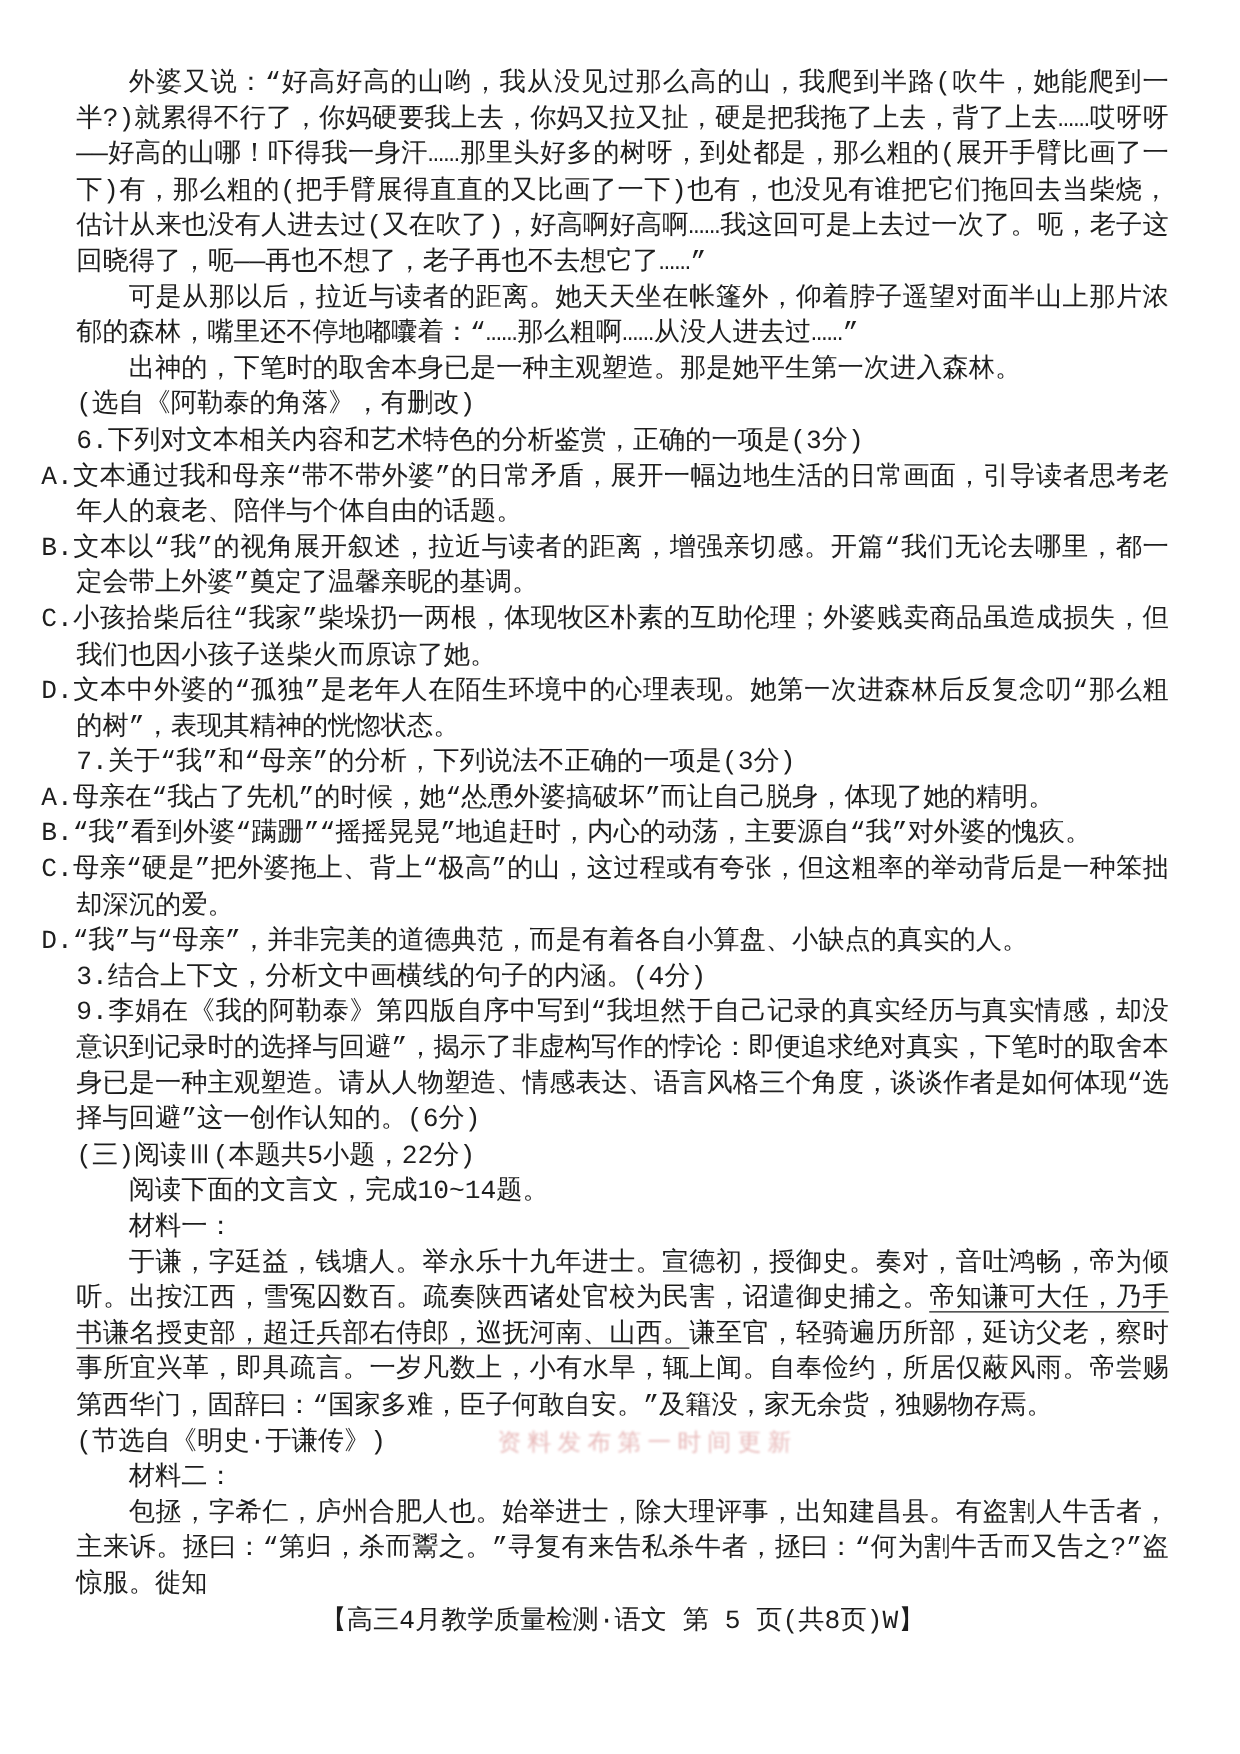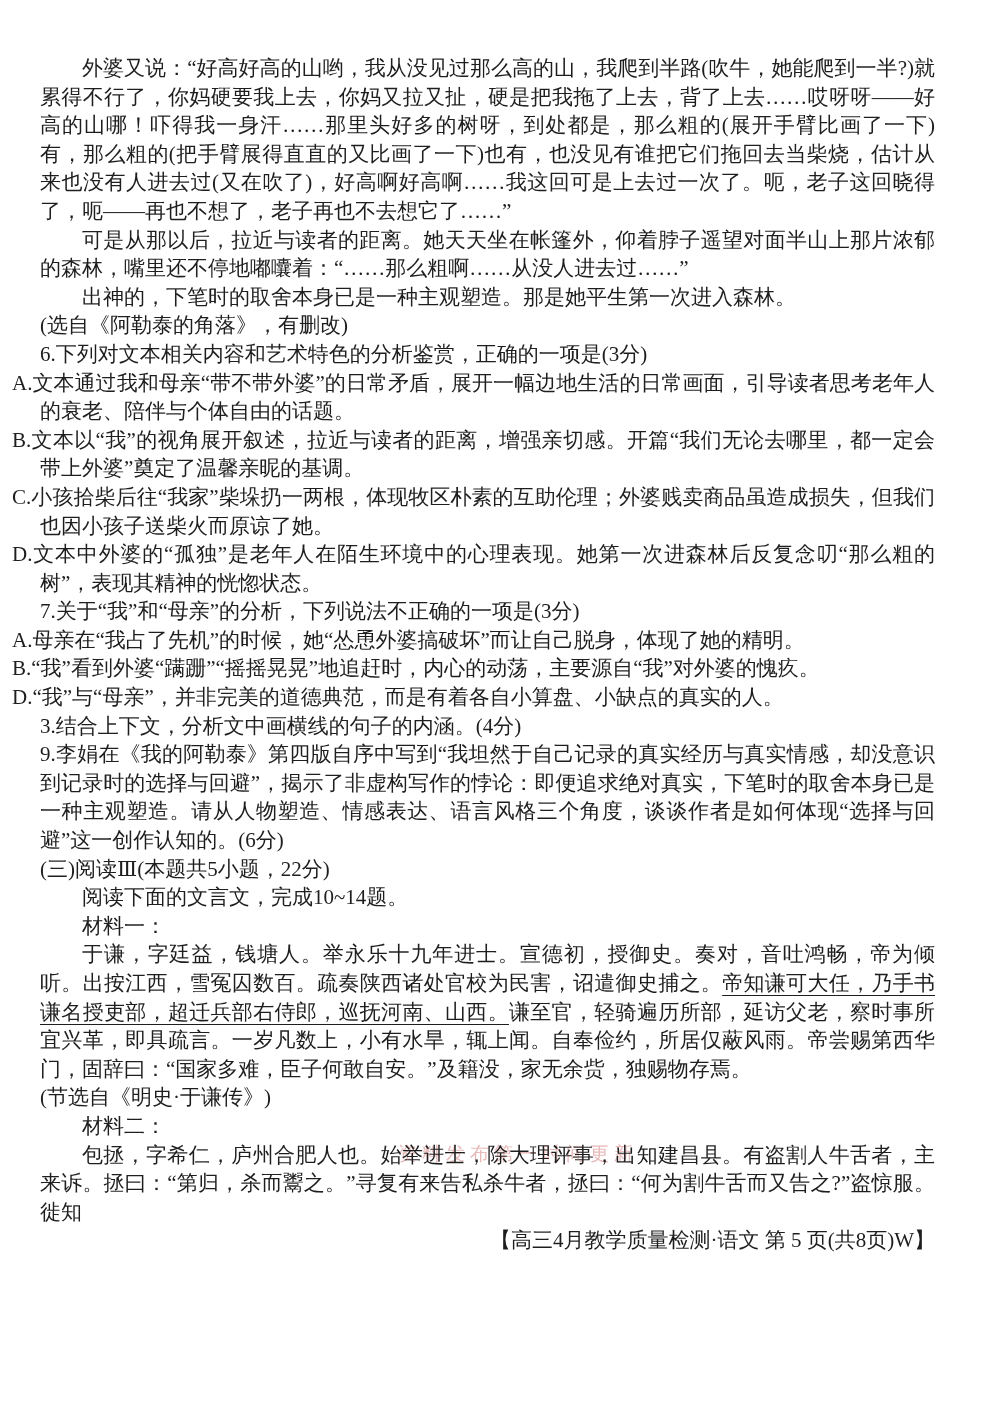--- a/index.html
+++ b/index.html
@@ -13,35 +13,36 @@
     height: 1403px;
     margin: 0 auto;
     background: #ffffff;
     overflow: hidden;
     font-family: "Liberation Serif", "DejaVu Serif", serif;
     color: #1e1e1e;
   }
   .doc {
     position: relative;
     z-index: 1;
-    padding: 54px 57px 0 40px;
+    padding: 54px 57px 0 61px;
     font-size: 21px;
     line-height: 28.6px;
     text-align: justify;
     text-justify: inter-ideograph;
+    font-family: Liberation Mono, monospace;
   }
   .doc p {
     margin: 0;
     padding: 0;
   }
   .b-indent { text-indent: 2em; }
   .b-plain  { text-indent: 0; }
   .b-option { padding-left: 65px; text-indent: -28px; }
   .b-right  { text-indent: 0; }
-  .b-footer { text-align: right; text-indent: 0; }
+  .b-footer { text-align: center; text-indent: 0; }
   .u {
     text-decoration: underline;
     text-underline-offset: 5px;
     text-decoration-thickness: 1px;
   }
   .watermark {
     position: absolute;
     z-index: 0;
     left: 398px;
     top: 1141px;
@@ -68,20 +69,21 @@
         <p class="b-indent">出神的，下笔时的取舍本身已是一种主观塑造。那是她平生第一次进入森林。</p>
         <p class="b-right">(选自《阿勒泰的角落》，有删改)</p>
         <p class="b-plain">6.下列对文本相关内容和艺术特色的分析鉴赏，正确的一项是(3分)</p>
         <p class="b-option">A.文本通过我和母亲“带不带外婆”的日常矛盾，展开一幅边地生活的日常画面，引导读者思考老年人的衰老、陪伴与个体自由的话题。</p>
         <p class="b-option">B.文本以“我”的视角展开叙述，拉近与读者的距离，增强亲切感。开篇“我们无论去哪里，都一定会带上外婆”奠定了温馨亲昵的基调。</p>
         <p class="b-option">C.小孩拾柴后往“我家”柴垛扔一两根，体现牧区朴素的互助伦理；外婆贱卖商品虽造成损失，但我们也因小孩子送柴火而原谅了她。</p>
         <p class="b-option">D.文本中外婆的“孤独”是老年人在陌生环境中的心理表现。她第一次进森林后反复念叨“那么粗的树”，表现其精神的恍惚状态。</p>
         <p class="b-plain">7.关于“我”和“母亲”的分析，下列说法不正确的一项是(3分)</p>
         <p class="b-option">A.母亲在“我占了先机”的时候，她“怂恿外婆搞破坏”而让自己脱身，体现了她的精明。</p>
         <p class="b-option">B.“我”看到外婆“蹒跚”“摇摇晃晃”地追赶时，内心的动荡，主要源自“我”对外婆的愧疚。</p>
+        <p class="b-option">C.母亲“硬是”把外婆拖上、背上“极高”的山，这过程或有夸张，但这粗率的举动背后是一种笨拙却深沉的爱。</p>
         <p class="b-option">D.“我”与“母亲”，并非完美的道德典范，而是有着各自小算盘、小缺点的真实的人。</p>
         <p class="b-plain">3.结合上下文，分析文中画横线的句子的内涵。(4分)</p>
         <p class="b-plain">9.李娟在《我的阿勒泰》第四版自序中写到“我坦然于自己记录的真实经历与真实情感，却没意识到记录时的选择与回避”，揭示了非虚构写作的悖论：即便追求绝对真实，下笔时的取舍本身已是一种主观塑造。请从人物塑造、情感表达、语言风格三个角度，谈谈作者是如何体现“选择与回避”这一创作认知的。(6分)</p>
         <p class="b-plain">(三)阅读Ⅲ(本题共5小题，22分)</p>
         <p class="b-indent">阅读下面的文言文，完成10~14题。</p>
         <p class="b-indent">材料一：</p>
         <p class="b-indent"><span>于谦，字廷益，钱塘人。举永乐十九年进士。宣德初，授御史。奏对，音吐鸿畅，帝为倾听。出按江西，雪冤囚数百。疏奏陕西诸处官校为民害，诏遣御史捕之。</span><span class="u">帝知谦可大任，乃手书谦名授吏部，超迁兵部右侍郎，巡抚河南、山西。</span><span>谦至官，轻骑遍历所部，延访父老，察时事所宜兴革，即具疏言。一岁凡数上，小有水旱，辄上闻。自奉俭约，所居仅蔽风雨。帝尝赐第西华门，固辞曰：“国家多难，臣子何敢自安。”及籍没，家无余赀，独赐物存焉。</span></p>
         <p class="b-right">(节选自《明史·于谦传》)</p>
         <p class="b-indent">材料二：</p>
         <p class="b-indent">包拯，字希仁，庐州合肥人也。始举进士，除大理评事，出知建昌县。有盗割人牛舌者，主来诉。拯曰：“第归，杀而鬻之。”寻复有来告私杀牛者，拯曰：“何为割牛舌而又告之?”盗惊服。徙知</p>

